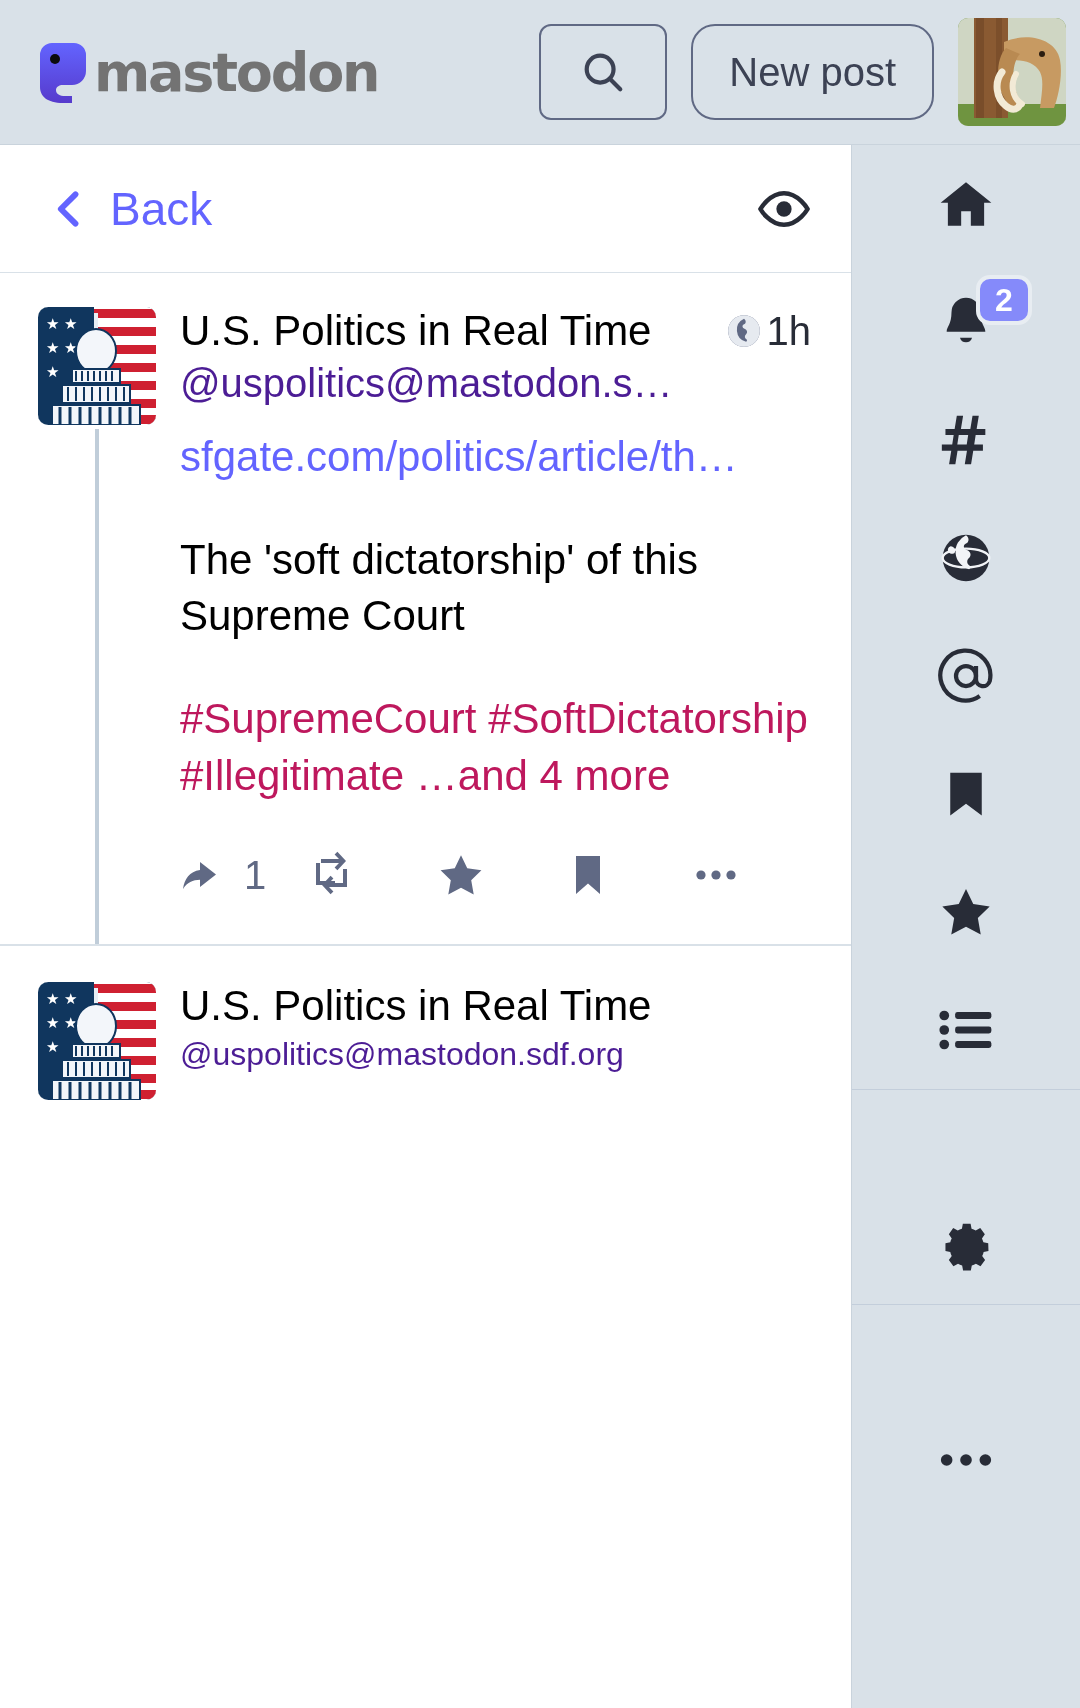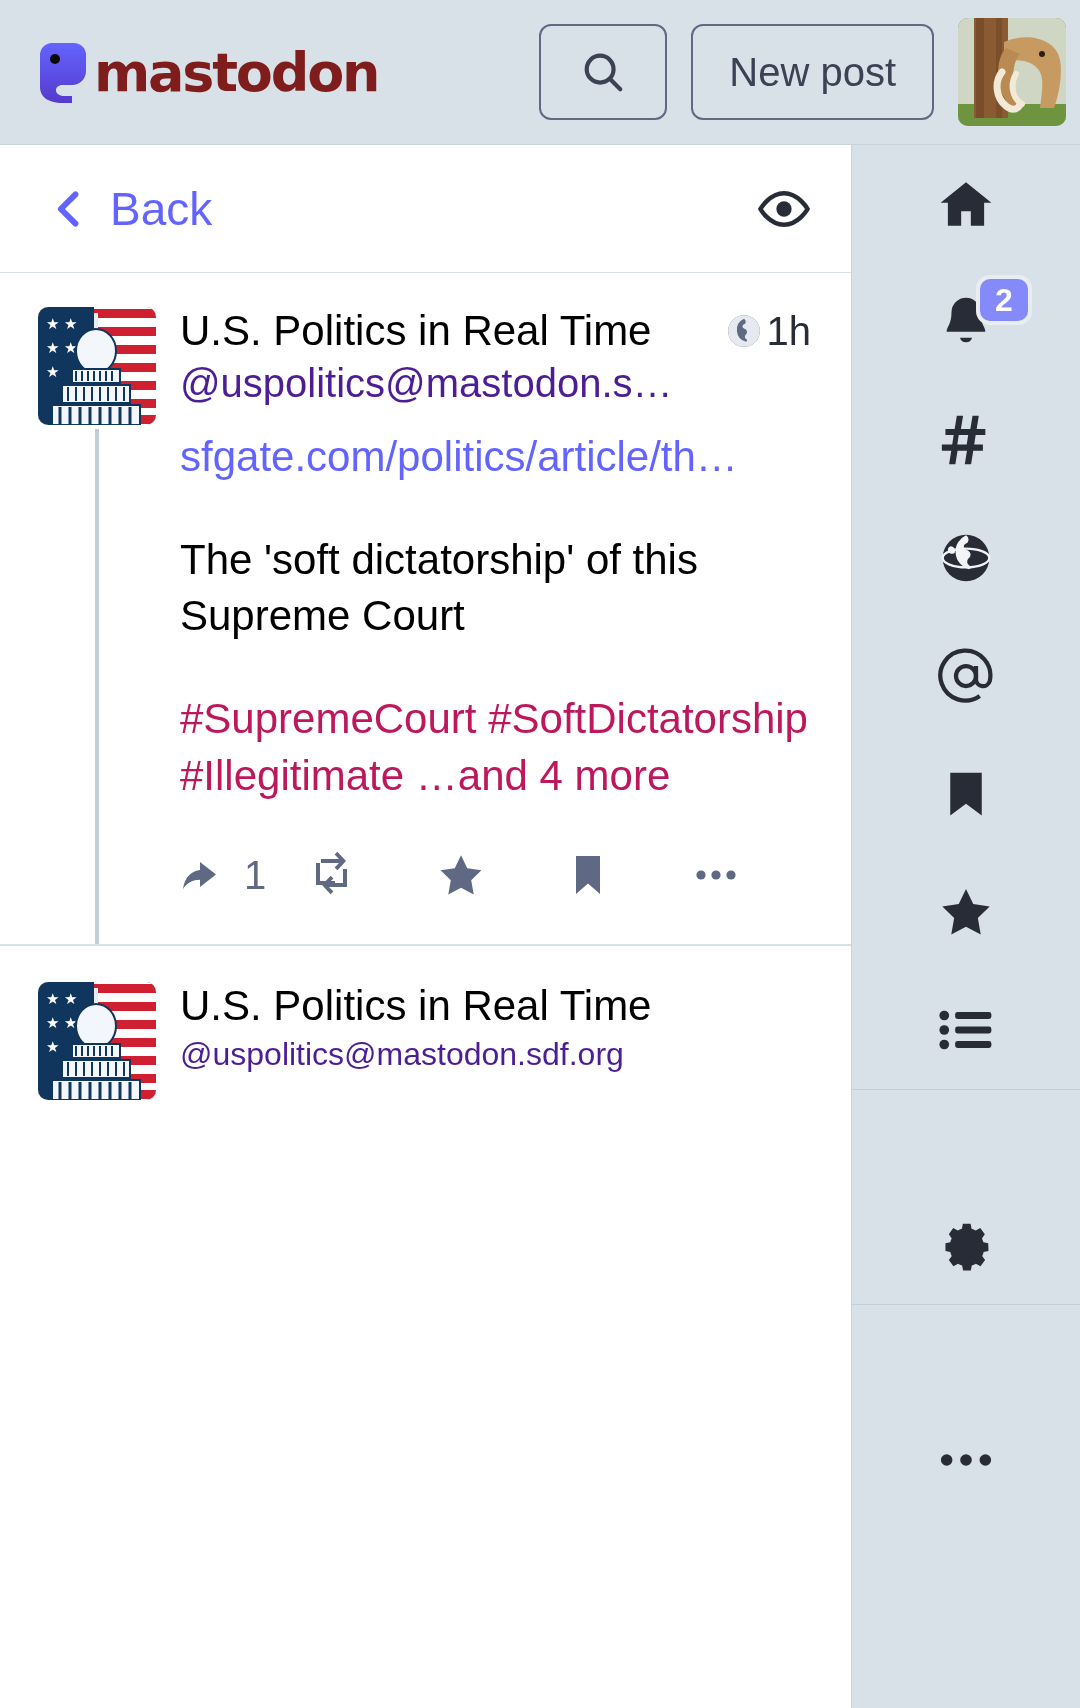--- a/index.html
+++ b/index.html
@@ -18,35 +18,35 @@
     display: flex;
     align-items: center;
     padding: 0 0 0 38px;
     gap: 0;
     flex: 0 0 145px;
     border-bottom: 1px solid #c9d3dc;
   }
   .logo { display: flex; align-items: center; gap: 2px; }
   .logo-mark { width: 60px; height: 62px; flex: 0 0 60px; }
   .logo-text {
-    font-size: 54px; font-weight: bold; color: #7f1d1d;
+    font-size: 54px; font-weight: bold; color: #737373;
     letter-spacing: -2.2px; margin-left: -6px;
     font-family: "DejaVu Sans", sans-serif;
   }
   .topbar-spacer { flex: 1 1 auto; }
   .icon-btn {
     width: 128px; height: 96px;
     border: 2px solid #606984; border-radius: 12px;
     background: transparent;
     display: flex; align-items: center; justify-content: center;
     margin-right: 24px;
   }
   .newpost-btn {
     height: 96px; padding: 0 36px;
-    border: 2px solid #606984; border-radius: 12px;
+    border: 2px solid #606984; border-radius: 24px;
     background: transparent;
     display: flex; align-items: center; justify-content: center;
     font-size: 40px; color: #3c4254; font-weight: 500;
     margin-right: 24px;
     white-space: nowrap;
     text-align: center;
   }
   .avatar-btn {
     width: 108px; height: 108px; border-radius: 10px;
     overflow: hidden; margin-right: 14px; flex: 0 0 108px;

